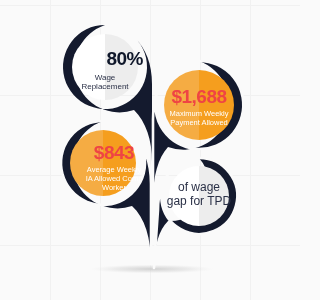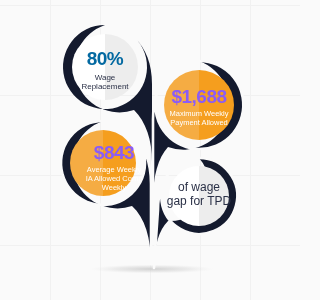--- a/index.html
+++ b/index.html
@@ -35,23 +35,23 @@
   }
   .big {
     font-weight: bold;
     letter-spacing: -0.5px;
     display: block;
   }
   .sub {
     display: block;
     line-height: 1.18;
   }
-  .t-dark .big { color: #0369a1; }
+  .t-dark .big { color: #0f172a; text-align: right; }
   .t-dark .sub { color: #2b3147; }
-  .t-light .big { color: #8b5cf6; }
+  .t-light .big { color: #ef4444; }
   .t-light .sub { color: #ffffff; text-align: center; }
 
   
   #txt-b1 { left: 67px; top: 49px; width: 76px; }
   #txt-b1 .big { font-size: 19px; margin-bottom: 5px; }
   #txt-b1 .sub { font-size: 8px; }
   
   #txt-b2 { left: 159px; top: 87px; width: 80px; }
   #txt-b2 .big { font-size: 19px; margin-bottom: 4px; }
   #txt-b2 .sub { font-size: 7.5px; }
@@ -161,21 +161,21 @@
   <div class="bubble-text t-light" id="txt-b2">
     <span class="big">$1,688</span>
     <span class="sub">Maximum Weekly</span>
     <span class="sub">Payment Allowed</span>
   </div>
 
   <div class="bubble-text t-light" id="txt-b3">
     <span class="big">$843</span>
     <span class="sub">Average Weekly</span>
     <span class="sub">IA Allowed Comp</span>
-    <span class="sub">Weekly</span>
+    <span class="sub">Worker</span>
   </div>
 
   <div class="bubble-text t-dark" id="txt-b4">
     <span class="sub">of wage</span>
     <span class="sub">gap for TPD</span>
   </div>
 
 </div>
 
 </body></html>

